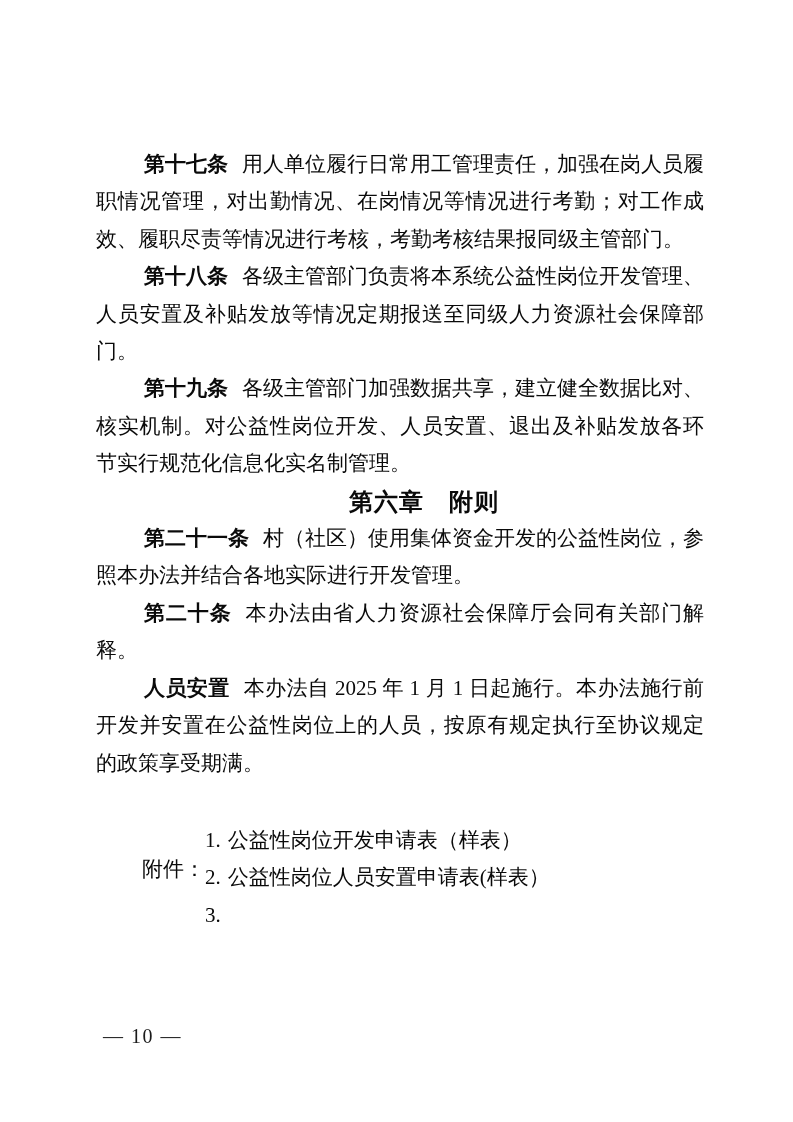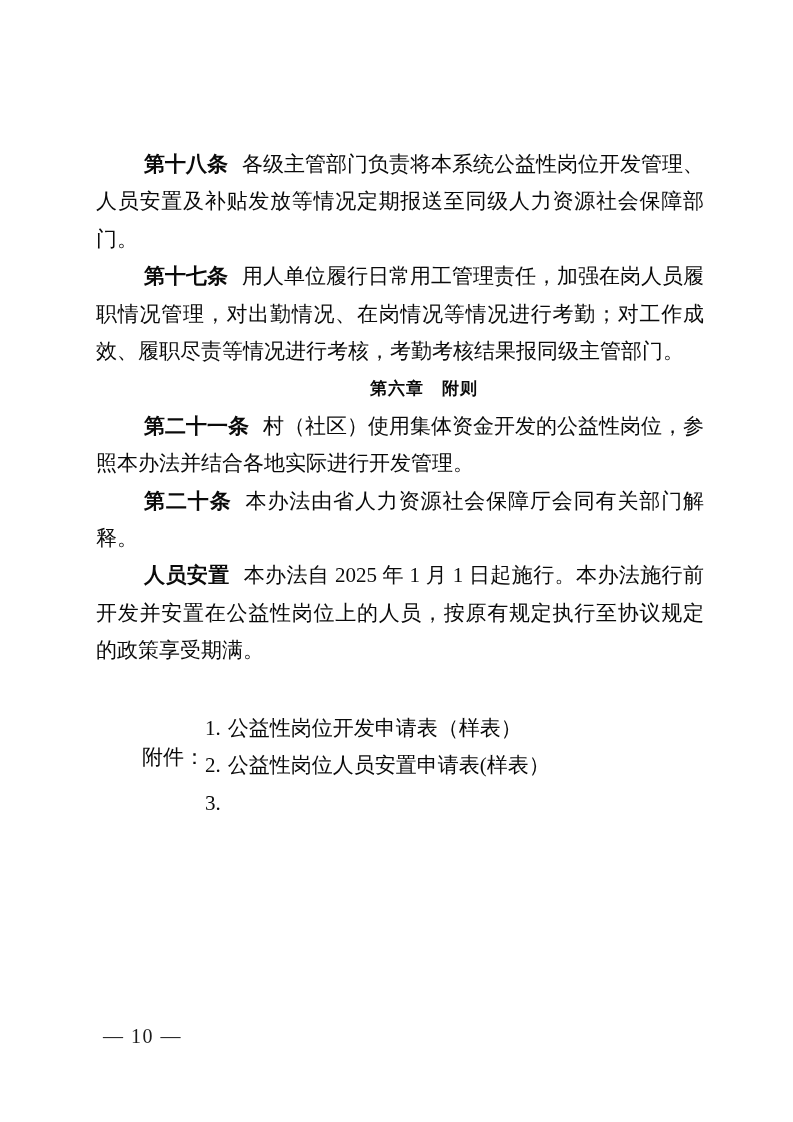--- a/index.html
+++ b/index.html
@@ -33,21 +33,21 @@
   .article-label {
     font-weight: 700;
     margin-right: 14px;
   }
   .chapter-heading {
     margin: 30px 0 0 0;
     text-indent: 0;
     text-align: center;
     font-family: "Liberation Sans", "DejaVu Sans", sans-serif;
     font-weight: 700;
-    font-size: 17px;
+    font-size: 24px;
     letter-spacing: 1px;
   }
   .attachments {
     margin-top: 40px;
     display: flex;
     text-align: left;
   }
   .att-label {
     padding-left: 46px;
     white-space: nowrap;
@@ -76,27 +76,30 @@
     color: #1a1a1a;
   }
 </style>
 </head>
 <body>
 
 <div class="page">
   <div class="content">
 
     <p class="article">
+      <span class="article-label">第十七条</span><span>用人单位履行日常用工管理责任，加强在岗人员履职情况管理，对出勤情况、在岗情况等情况进行考勤；对工作成效、履职尽责等情况进行考核，考勤考核结果报同级主管部门。</span>
+    </p>
+
+    <p class="article">
       <span class="article-label">第十八条</span><span>各级主管部门负责将本系统公益性岗位开发管理、人员安置及补贴发放等情况定期报送至同级人力资源社会保障部门。</span>
     </p>
 
     <p class="article">
-      <span class="article-label">第十七条</span><span>用人单位履行日常用工管理责任，加强在岗人员履职情况管理，对出勤情况、在岗情况等情况进行考勤；对工作成效、履职尽责等情况进行考核，考勤考核结果报同级主管部门。</span>
+      <span class="article-label">第十九条</span><span>各级主管部门加强数据共享，建立健全数据比对、核实机制。对公益性岗位开发、人员安置、退出及补贴发放各环节实行规范化信息化实名制管理。</span>
     </p>
-
 
     <p class="article chapter-heading">第六章　附则</p>
 
     <p class="article">
       <span class="article-label">第二十一条</span><span>村（社区）使用集体资金开发的公益性岗位，参照本办法并结合各地实际进行开发管理。</span>
     </p>
 
     <p class="article">
       <span class="article-label">第二十条</span><span>本办法由省人力资源社会保障厅会同有关部门解释。</span>
     </p>

